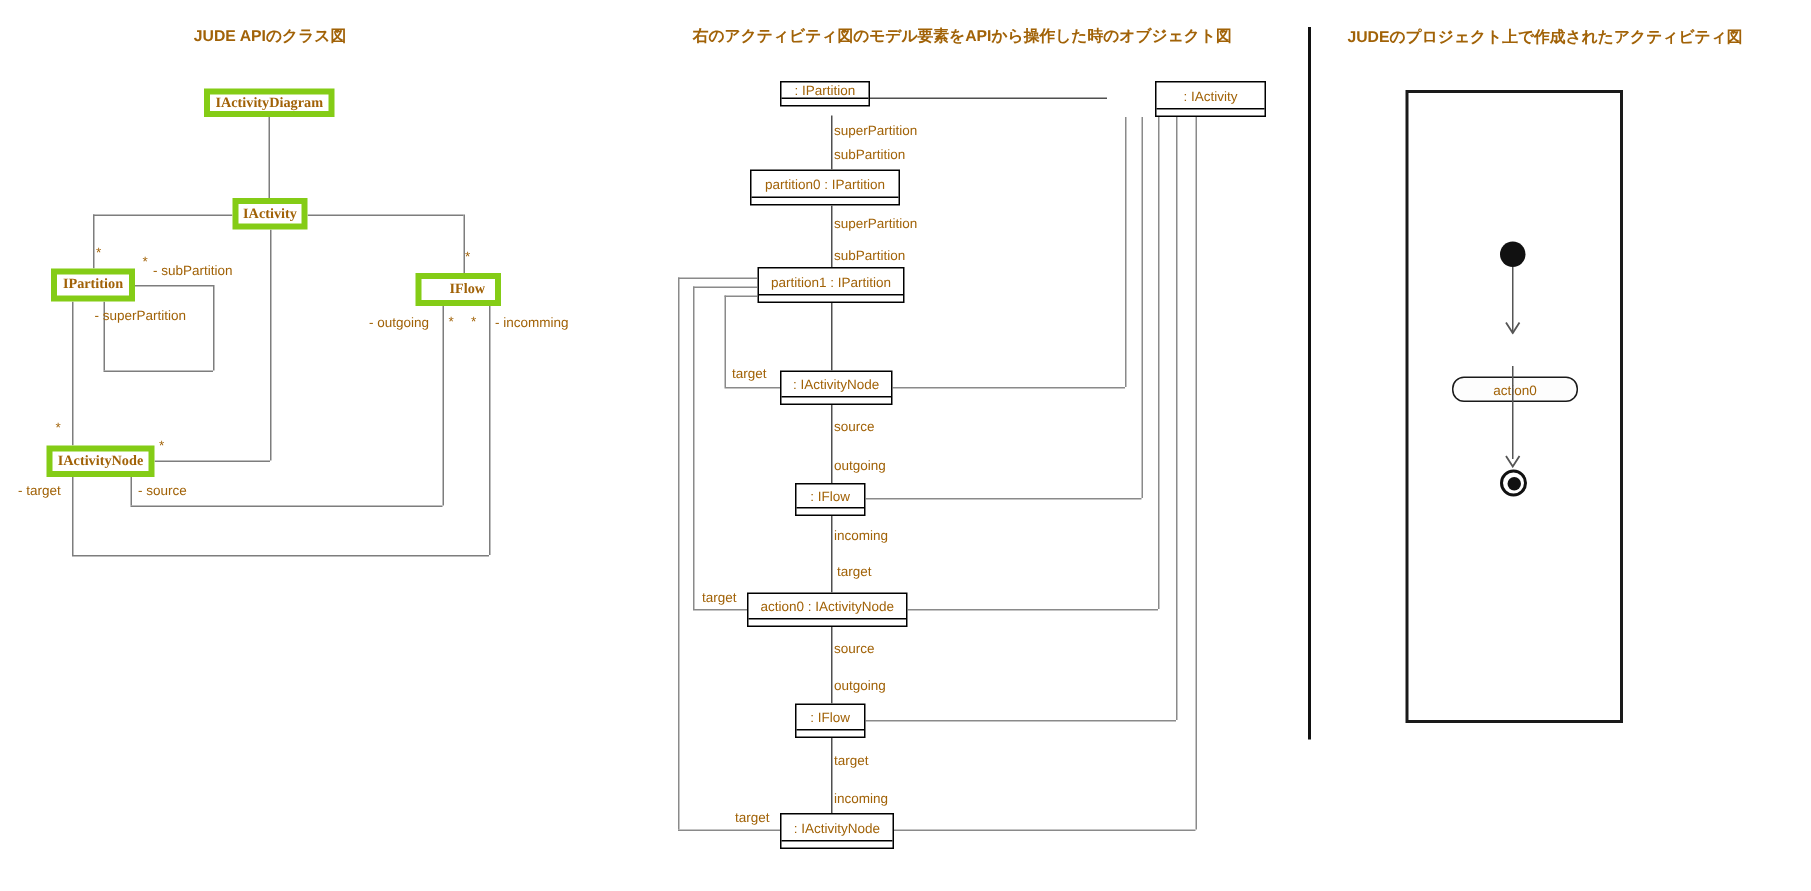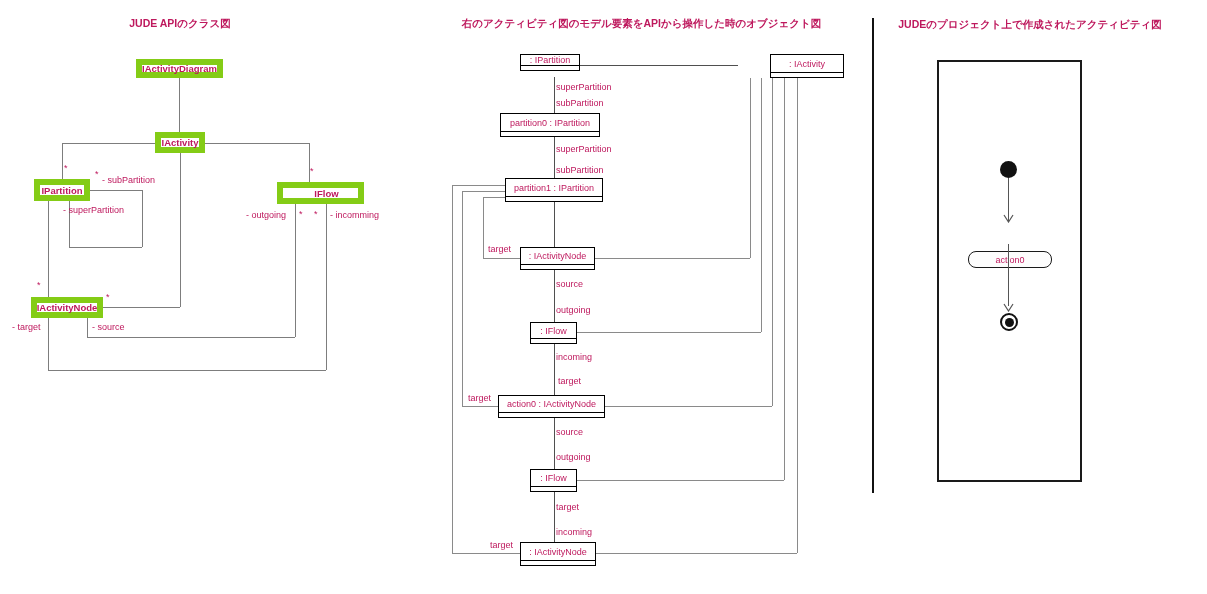--- a/index.html
+++ b/index.html
@@ -1,28 +1,28 @@
 <!DOCTYPE html>
 <html><head>
 <meta charset="utf-8">
 <style>
   html,body{margin:0;padding:0;background:#fff;}
   .canvas{position:relative;width:1207px;height:594px;background:#ffffff;overflow:hidden;
-          font-family:"Liberation Sans",sans-serif;color:#be185d;}
+          font-family:"Liberation Sans",sans-serif;color:#a16207;}
   .title{position:absolute;font-weight:bold;font-size:10.5px;text-align:center;white-space:nowrap;}
   
   .seg{position:absolute;}
   .seg.h{height:1px;}
   .seg.v{width:1px;}
   .c1{background:#7d7d7d;}   
   .c2{background:#4f4f4f;}   
   .c3{background:#8a8a8a;}   
   
-  .cls{position:absolute;border:6px solid #84cc16;background:#fff;display:flex;align-items:center;
-       justify-content:center;font-weight:bold;font-size:9.5px;white-space:nowrap;box-sizing:border-box;}
+  .cls{position:absolute;border:4px solid #84cc16;background:#fff;display:flex;align-items:center;
+       justify-content:center;font-weight:bold;font-size:9.5px;white-space:nowrap;box-sizing:border-box;font-family:Liberation Serif, serif;}
   
   .obj{position:absolute;border:1.5px solid #000;background:#fff;display:flex;flex-direction:column;
        font-size:9px;box-sizing:border-box;}
   .obj-name{flex:1;display:flex;align-items:center;justify-content:center;white-space:nowrap;}
   .obj-strip{height:4px;border-top:1px solid #000;}
   .lbl{position:absolute;font-size:9px;white-space:nowrap;}
   
   .divider{position:absolute;width:2px;background:#111;}
   .swimlane{position:absolute;border:2px solid #1a1a1a;background:#fff;box-sizing:border-box;}
   .lane-row{position:absolute;left:0;right:0;border-bottom:2px solid #1a1a1a;display:flex;
@@ -61,21 +61,21 @@
   <div class="seg h c1" style="left:87px;top:337px;width:208px;"></div>
   <div class="seg v c1" style="left:295px;top:204px;height:133px;"></div>
 
   <div class="seg v c1" style="left:48px;top:318px;height:52px;"></div>
   <div class="seg h c1" style="left:48px;top:370px;width:278px;"></div>
   <div class="seg v c1" style="left:326px;top:204px;height:166px;"></div>
 
   <div class="cls" style="left:136px;top:59px;width:87px;height:19px;">IActivityDiagram</div>
   <div class="cls" style="left:155px;top:132px;width:50px;height:21px;">IActivity</div>
   <div class="cls" style="left:34px;top:179px;width:56px;height:22px;">IPartition</div>
-  <div class="cls" style="left:277px;top:182px;width:87px;height:22px;padding-left:12px;">IFlow</div>
+  <div class="cls" style="left:277px;top:182px;width:57px;height:22px;padding-left:12px;">IFlow</div>
   <div class="cls" style="left:31px;top:297px;width:72px;height:21px;">IActivityNode</div>
 
   <span class="lbl" style="left:64px;top:163px;">*</span>
   <span class="lbl" style="left:95px;top:169px;">*</span>
   <span class="lbl" style="left:102px;top:175px;">- subPartition</span>
   <span class="lbl" style="left:63px;top:205px;">- superPartition</span>
   <span class="lbl" style="left:310px;top:166px;">*</span>
   <span class="lbl" style="left:246px;top:210px;">- outgoing</span>
   <span class="lbl" style="left:299px;top:209px;">*</span>
   <span class="lbl" style="left:314px;top:209px;">*</span>

